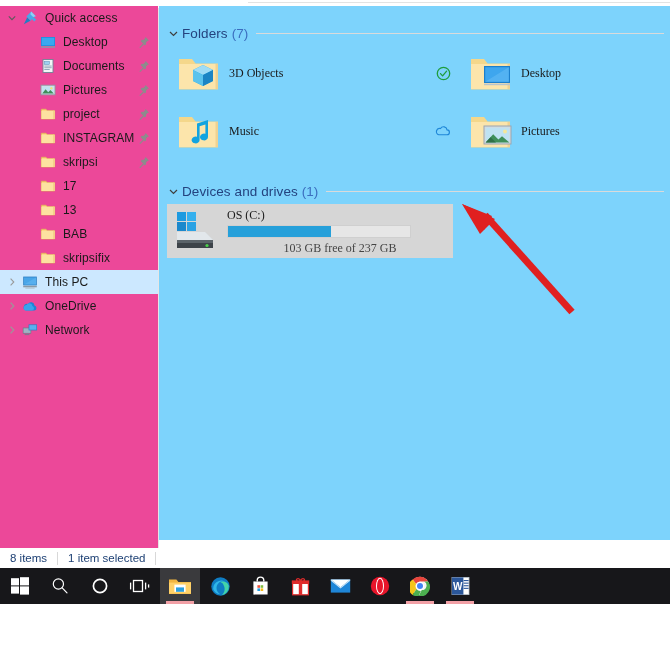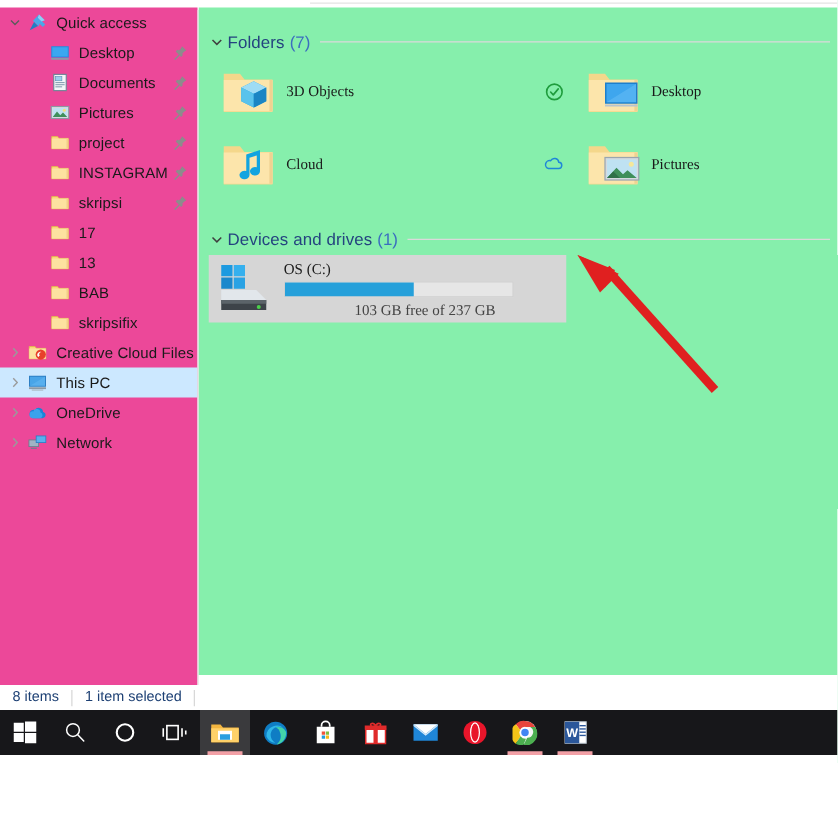--- a/index.html
+++ b/index.html
@@ -110,21 +110,21 @@
   
   .lvl0 { padding-left: 4px; }
   .lvl1 .nav-icon { margin-left: 18px; }
 
   
   .content {
     position: absolute;
     left: 159px; top: 6px;
     width: 511px;
     height: 534px;
-    background: #86efac;
+    background: #7dd3fc;
     overflow: hidden;
   }
 
   .group-header {
     position: relative;
     display: flex;
     align-items: center;
     height: 22px;
     padding-left: 9px;
     box-sizing: border-box;
@@ -476,36 +476,20 @@
         <div class="nav-row lvl1">
           <span class="chev"></span>
           <span class="nav-icon">
             <svg width="16" height="16" viewBox="0 0 16 16">
               <path d="M1.4 3.2 h4.6 l1.2 1.5 h7.4 v8.3 h-13.2 Z" fill="#fbd679" stroke="#e0b84f" stroke-width="0.7"></path>
               <path d="M1.4 4.7 h13.2 v8.3 h-13.2 Z" fill="#fde2a0"></path>
               <path d="M13.2 4.7 h1.4 v8.3 h-1.4 Z" fill="#f2cf86"></path>
             </svg>
           </span>
           <span class="nav-label">skripsifix</span>
-        </div>
-        <div class="nav-row lvl0">
-          <span class="chev">
-            <svg width="10" height="10" viewBox="0 0 10 10">
-              <path d="M3.6 1.6 L6.8 5 L3.6 8.4" fill="none" stroke="#9a9a9a" stroke-width="1.1"></path>
-            </svg>
-          </span>
-          <span class="nav-icon">
-            <svg width="16" height="16" viewBox="0 0 16 16">
-              <path d="M1.4 3.2 h4.6 l1.2 1.5 h7.4 v8.3 h-13.2 Z" fill="#fbd679" stroke="#e0b84f" stroke-width="0.7"></path>
-              <path d="M1.4 4.7 h13.2 v8.3 h-13.2 Z" fill="#fde2a0"></path>
-              <circle cx="10.6" cy="9.6" r="4.1" fill="#e8402a"></circle>
-              <path d="M8.6 11.6 a2.4 2.4 0 1 1 3.4 -3.4 a1.5 1.5 0 1 0 -2.2 2.2 z" fill="#ffffff"></path>
-            </svg>
-          </span>
-          <span class="nav-label">Creative Cloud Files</span>
         </div>
         <div class="nav-row lvl0 selected">
           <span class="chev">
             <svg width="10" height="10" viewBox="0 0 10 10">
               <path d="M3.6 1.6 L6.8 5 L3.6 8.4" fill="none" stroke="#9a9a9a" stroke-width="1.1"></path>
             </svg>
           </span>
           <span class="nav-icon">
             <svg width="16" height="16" viewBox="0 0 16 16">
               <rect x="1.2" y="2.6" width="13.6" height="8.8" fill="#2d7fc4"></rect>
@@ -612,21 +596,21 @@
               <svg width="48" height="44" viewBox="0 0 48 44">
                 <path d="M4 8 h13 l3.6 4.5 h22.4 v26 h-39 Z" fill="#f4d78b"></path>
                 <path d="M4 13 h39 v25 h-39 Z" fill="#fce5ab"></path>
                 <path d="M40.5 13 h2.5 v25 h-2.5 Z" fill="#efd292"></path>
                 <g transform="translate(20,11)">
                   <path d="M13 0 L13 17 a4 3.4 0 1 1 -2.6 -3.2 L10.4 4.4 L4.6 6.2 L4.6 20 a4 3.4 0 1 1 -2.6 -3.2 L2 3.6 Z" fill="#12a4e0"></path>
                 </g>
               </svg>
             </div>
             <div class="tile-text">
-              <div class="tile-name">Cloud</div>
+              <div class="tile-name">Music</div>
             </div>
           </div>
           <div class="tile" style="left: 302px; top: 62px;">
             <div class="tile-icon-wrap">
               <svg width="48" height="44" viewBox="0 0 48 44">
                 <path d="M4 8 h13 l3.6 4.5 h22.4 v26 h-39 Z" fill="#f4d78b"></path>
                 <path d="M4 13 h39 v25 h-39 Z" fill="#fce5ab"></path>
                 <path d="M40.5 13 h2.5 v25 h-2.5 Z" fill="#efd292"></path>
                 <g transform="translate(17,17)">
                   <rect x="0" y="0" width="27" height="18" fill="#d5dade" stroke="#9aa6b0" stroke-width="1"></rect>

